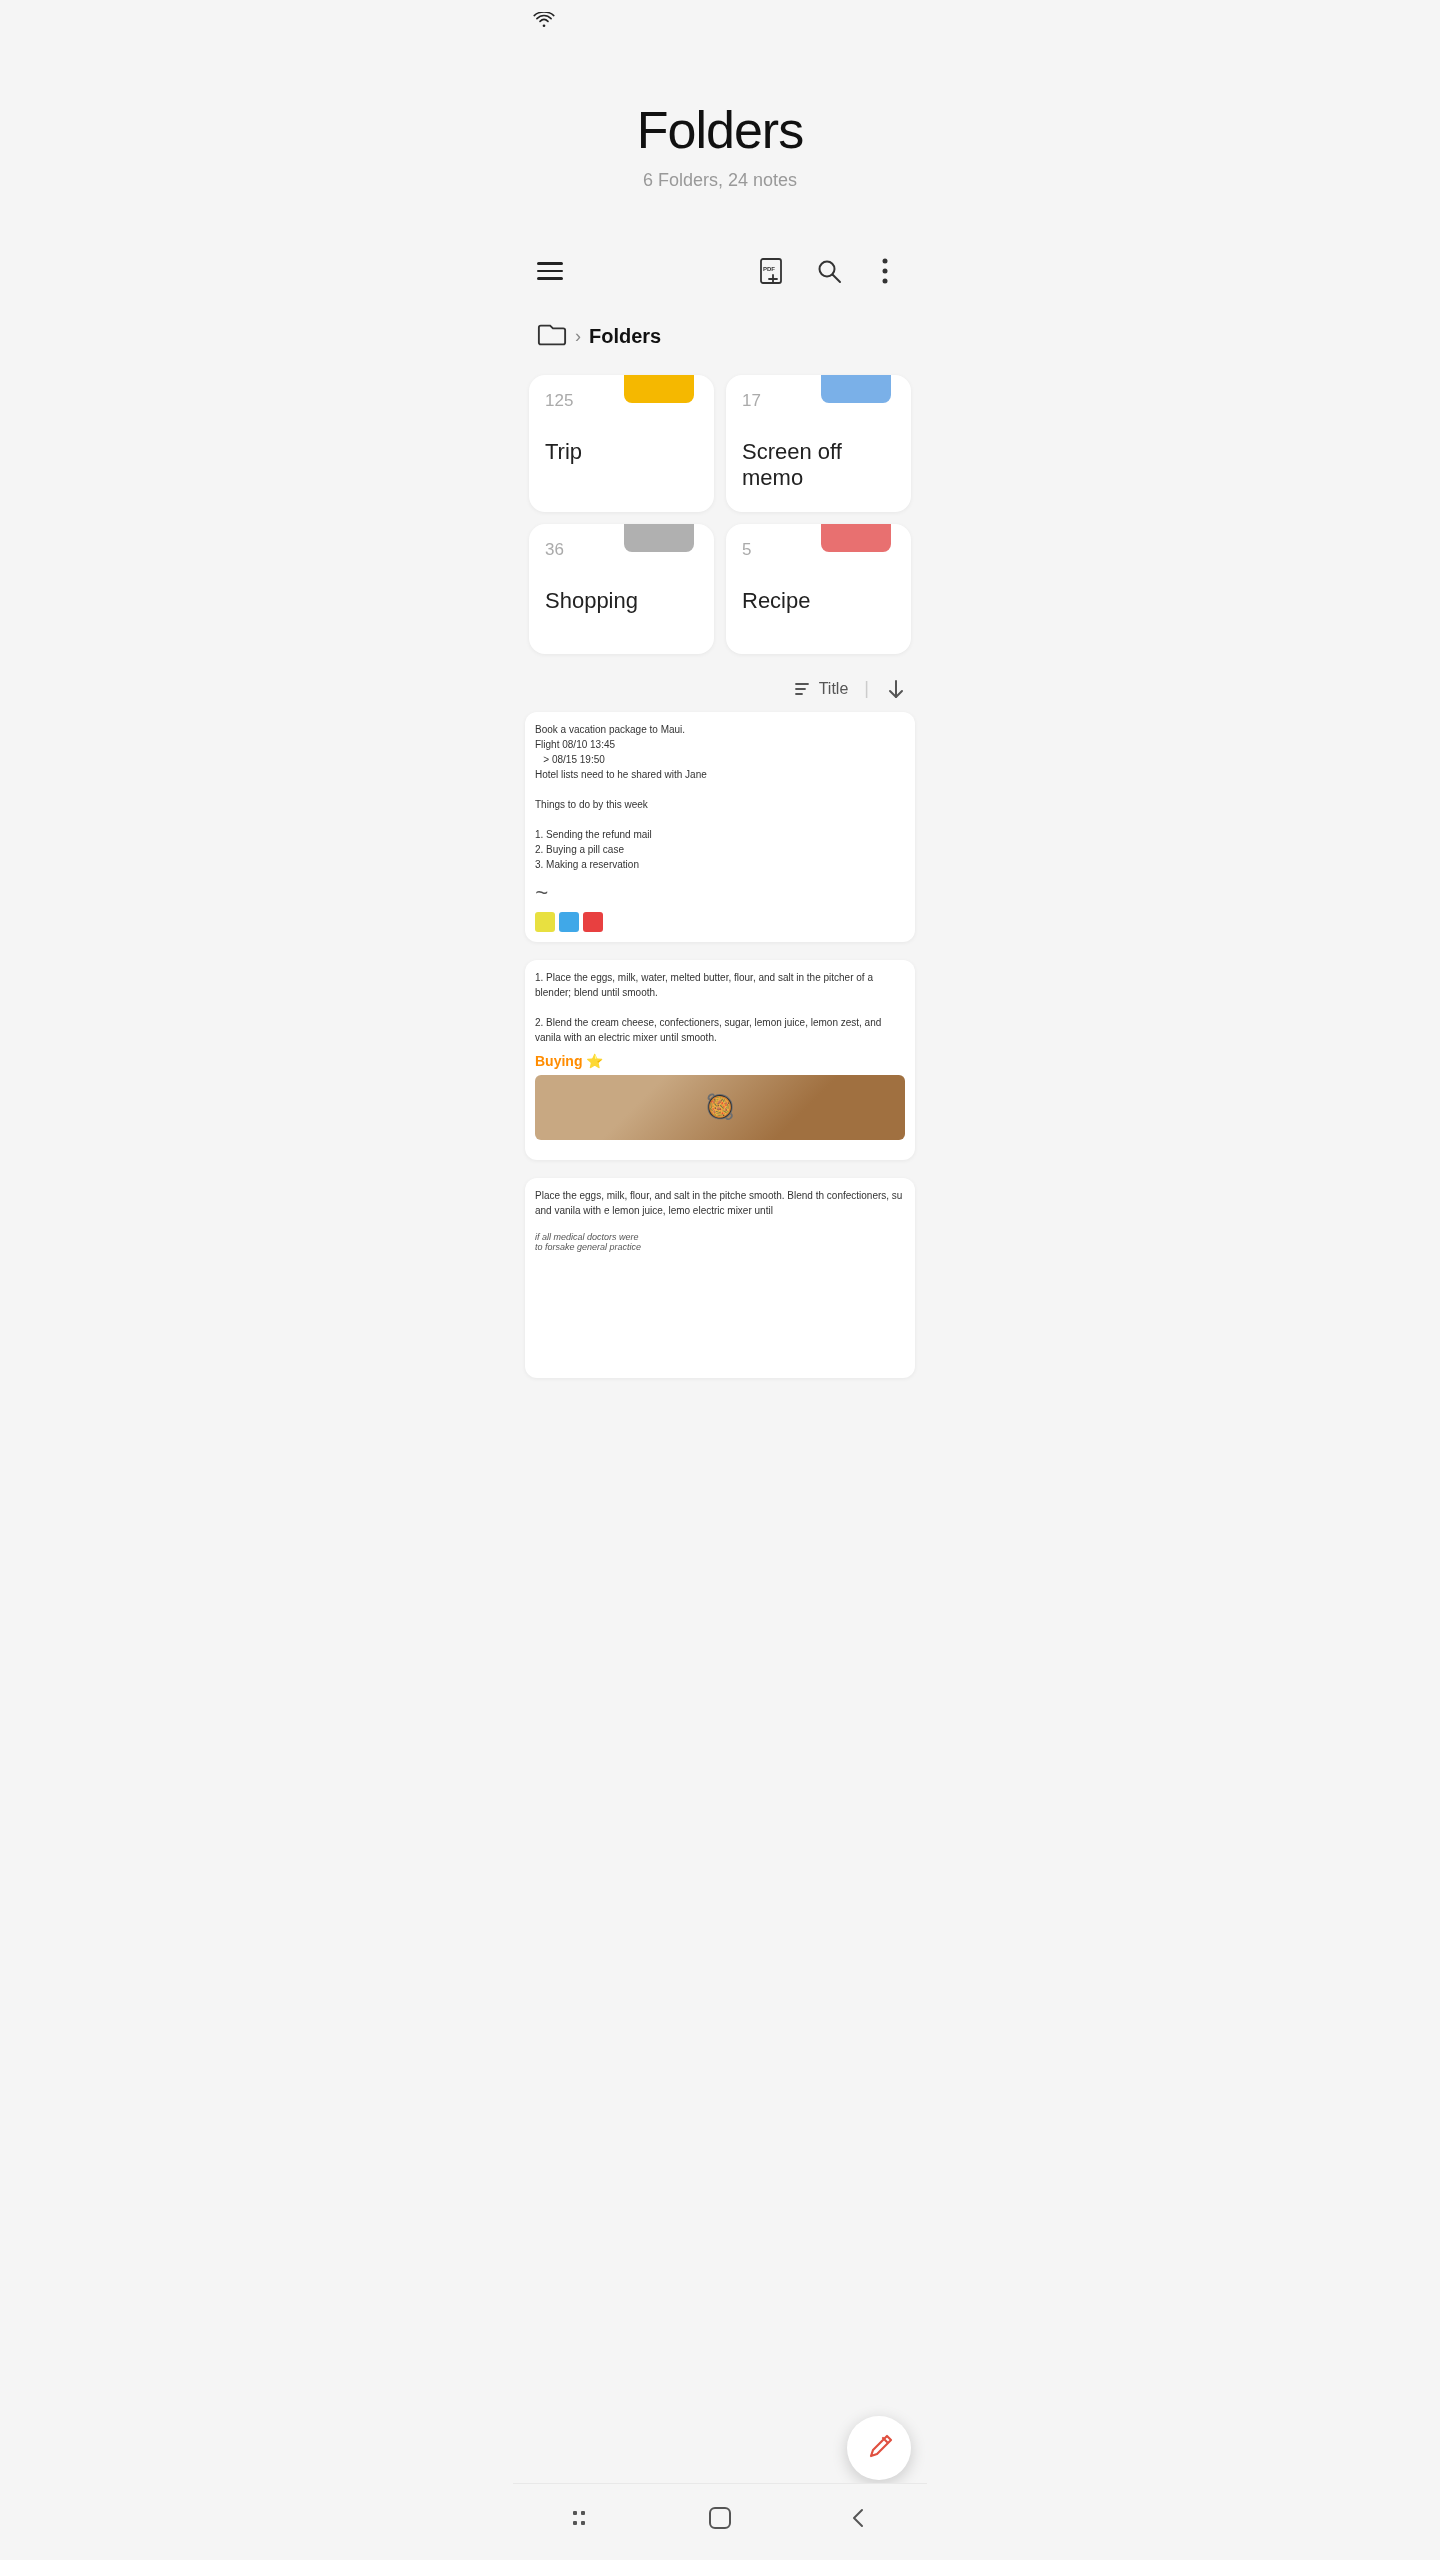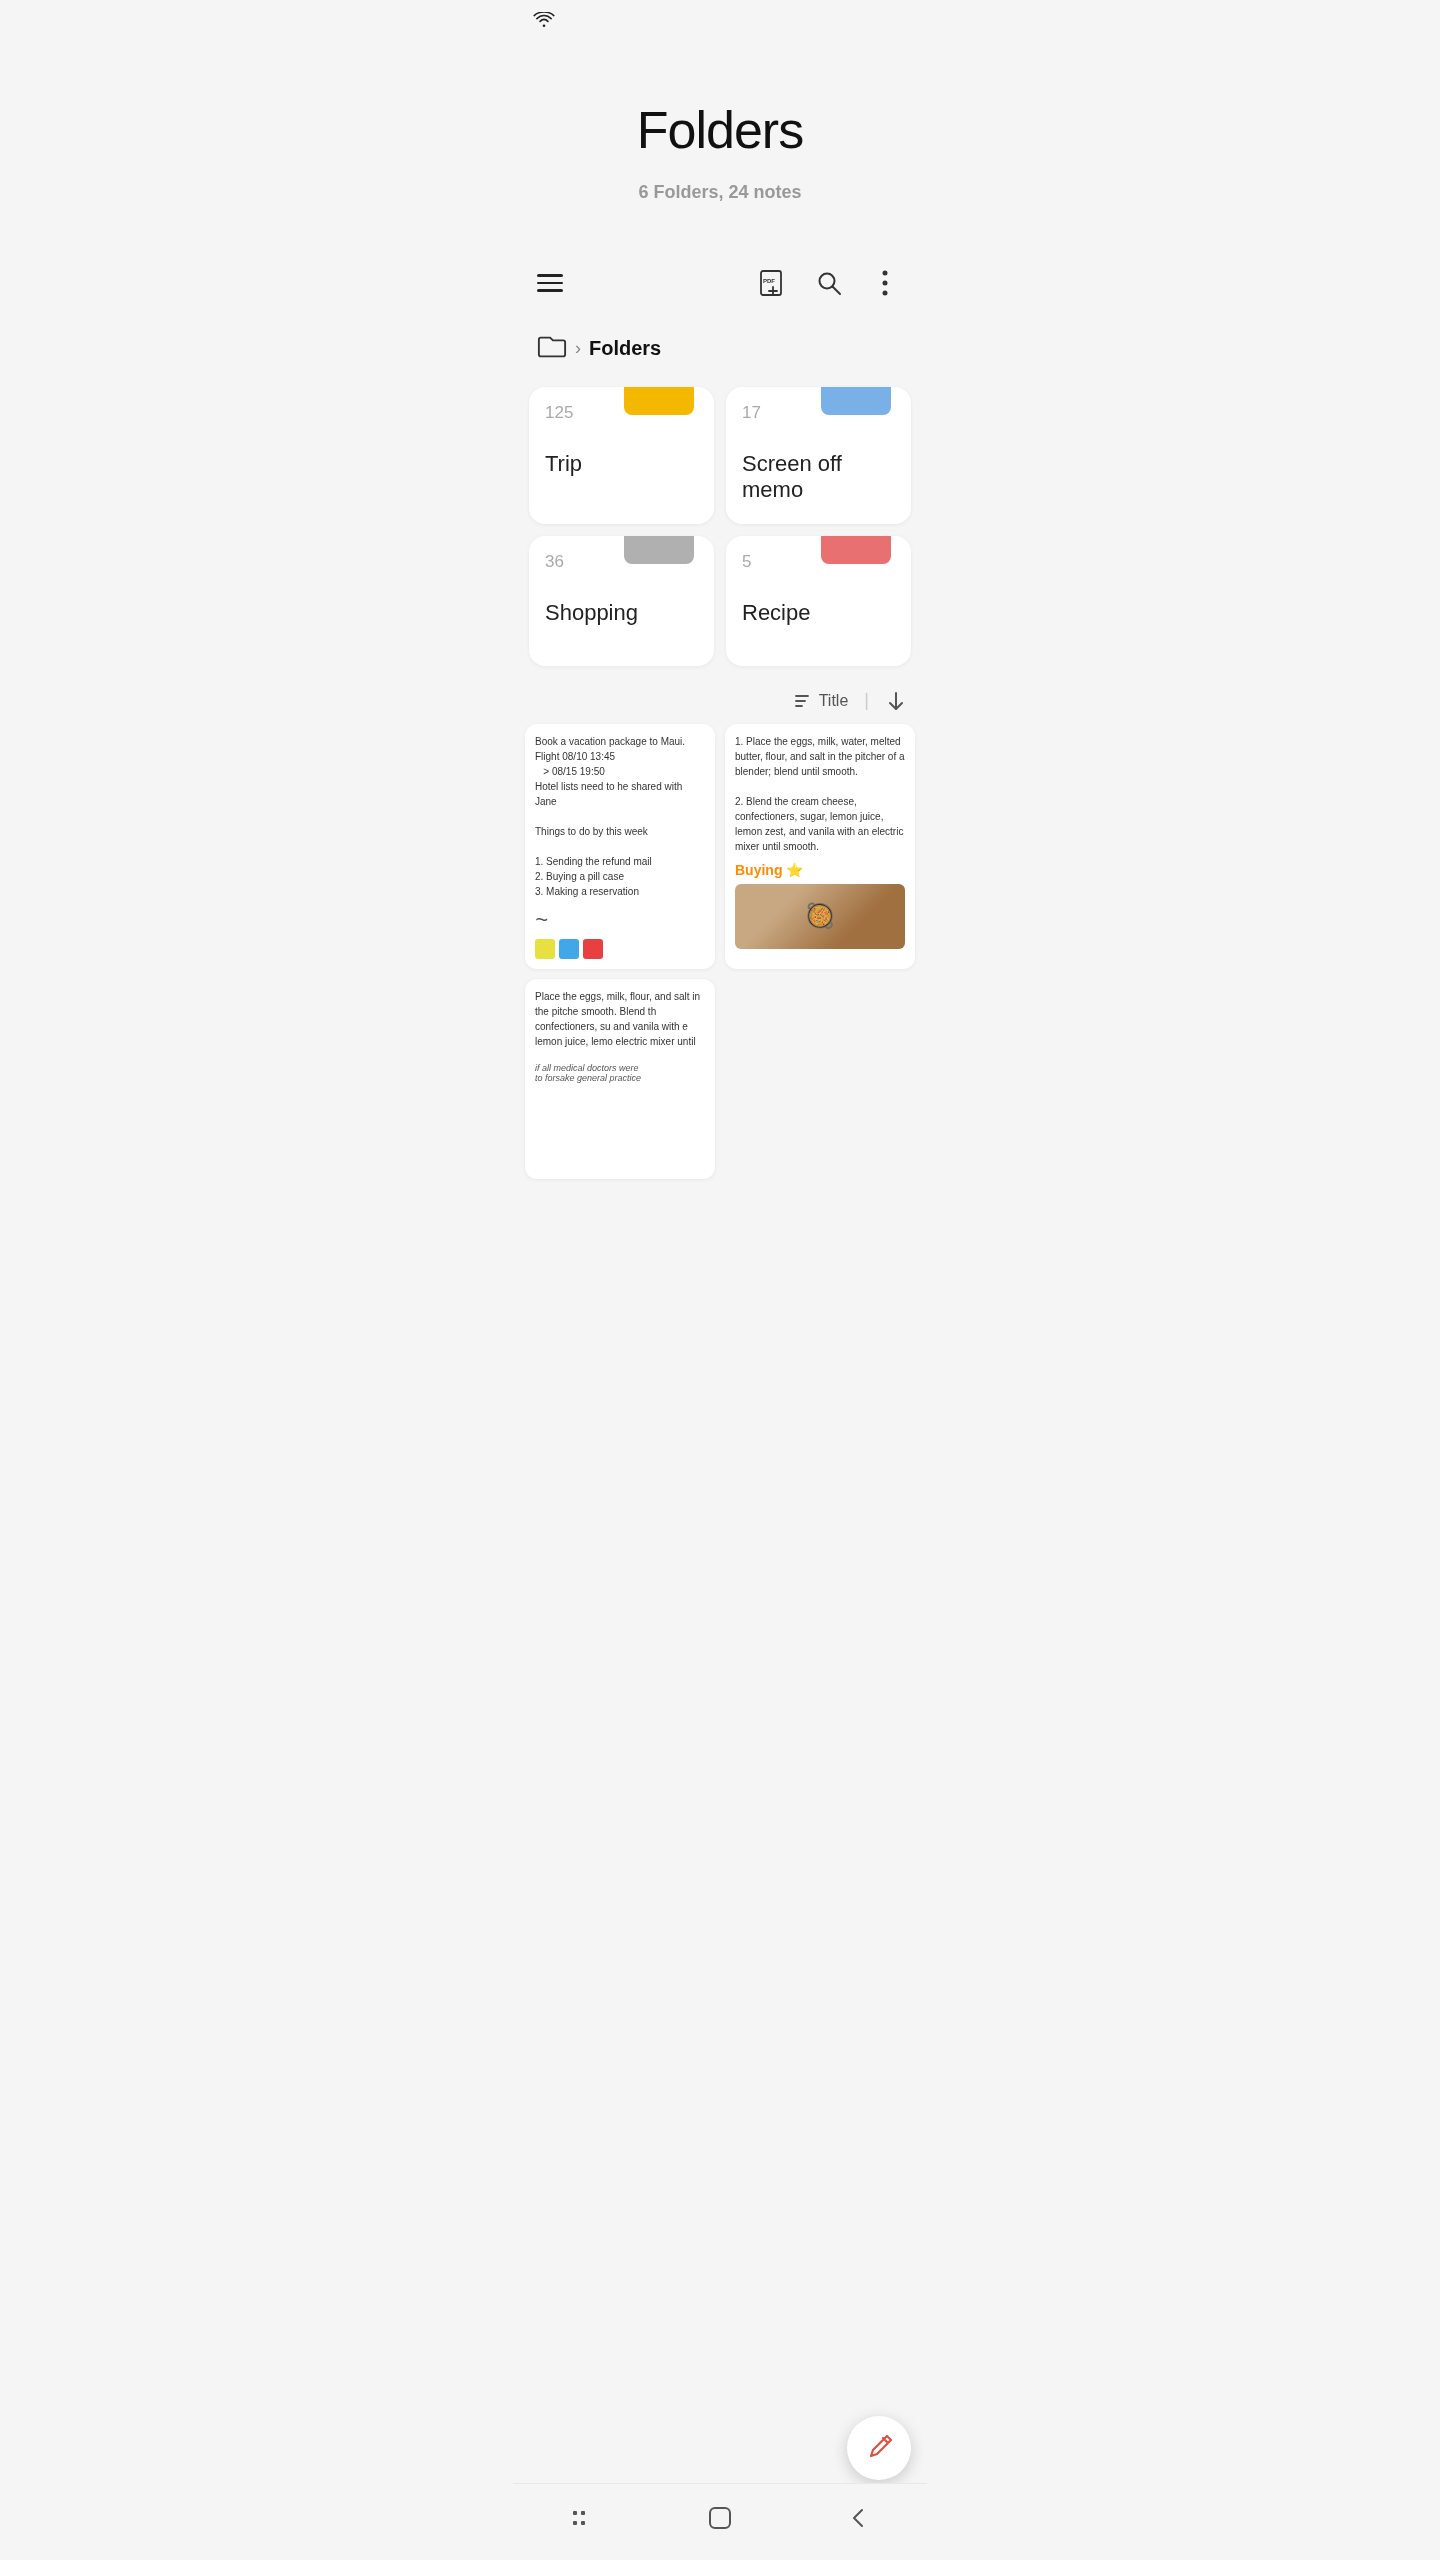--- a/index.html
+++ b/index.html
@@ -38,22 +38,22 @@
     .hero-title {
       font-size: 52px;
       font-weight: 300;
       color: #111;
       letter-spacing: -1px;
     }
 
     .hero-subtitle {
       font-size: 18px;
       color: #999;
-      margin-top: 22px;
-      font-weight: 700;
+      margin-top: 10px;
+      font-weight: 400;
     }
 
     .toolbar {
       display: flex;
       align-items: center;
       justify-content: space-between;
       padding: 12px 24px 12px 20px;
       margin-top: 10px;
     }
 
@@ -195,22 +195,22 @@
     .sort-direction-btn {
       background: none;
       border: none;
       cursor: pointer;
       display: flex;
       align-items: center;
     }
 
     .notes-grid {
       display: grid;
-      grid-template-columns: 1fr 1fr;
-      gap: 10px;
+      grid-template-columns: 1fr;
+      gap: 18px;
       padding: 0 12px 100px;
     }
 
     .note-card {
       background: #fff;
       border-radius: 12px;
       padding: 10px;
       box-shadow: 0 1px 4px rgba(0,0,0,0.06);
       cursor: pointer;
       overflow: hidden;

